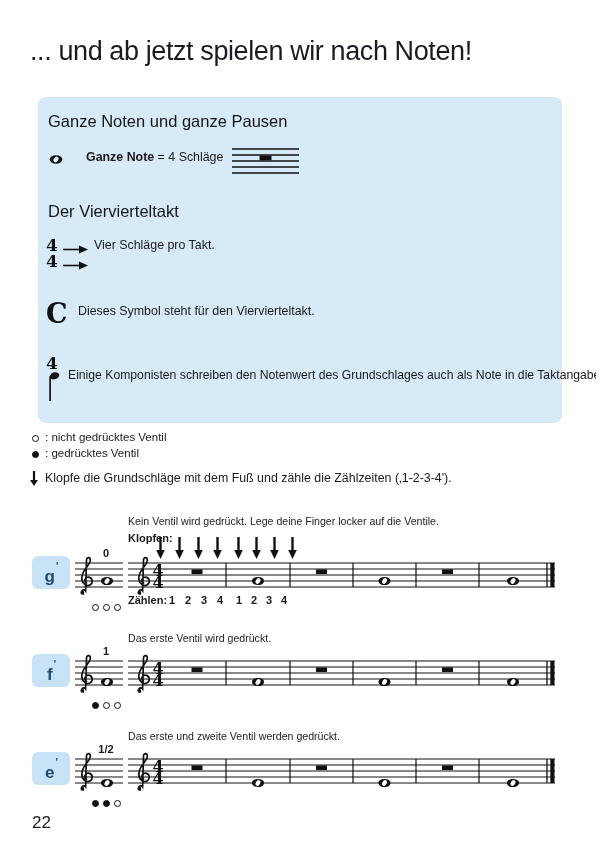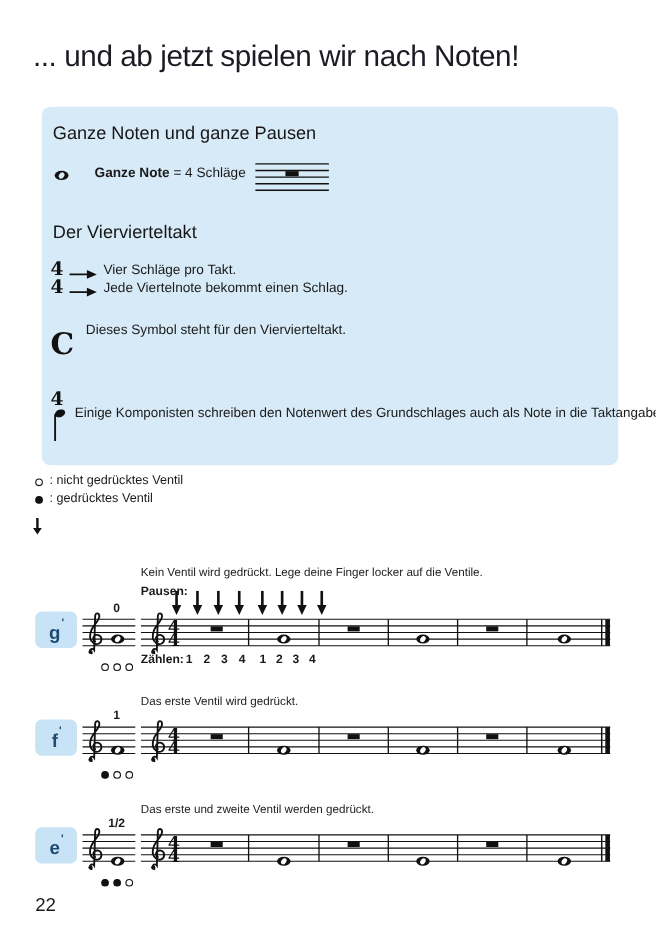--- a/index.html
+++ b/index.html
@@ -20,21 +20,21 @@
   #rest-staff{left:194px;top:50px;}
   #wr-text{left:288px;top:53px;}
   .ts-num{font-family:"DejaVu Serif","Liberation Serif",serif;font-weight:bold;font-size:17px;line-height:16px;color:#111;}
   #ts-num1{left:8px;top:140px;}
   #ts-num2{left:8px;top:156px;}
   #ts-ar1{left:25px;top:148px;}
   #ts-ar2{left:25px;top:164px;}
   #ts-t1{left:56px;top:141px;font-size:12.4px;}
   #ts-t2{left:56px;top:157px;font-size:12.4px;}
   #c-sym{left:8px;top:203px;font-family:"DejaVu Serif","Liberation Serif",serif;font-weight:bold;font-size:27px;line-height:27px;color:#111;}
-  #c-text{left:40px;top:196px;font-size:12.4px;}
+  #c-text{left:40px;top:207px;font-size:12.4px;}
   #n-num{left:8px;top:258px;}
   #n-note{left:9px;top:274px;}
   #n-text{left:30px;top:271px;font-size:12.2px;}
   
   .valve-dot{display:inline-block;width:7px;height:7px;border:1.2px solid #111;border-radius:50%;box-sizing:border-box;background:#fff;}
   .valve-dot.pressed{background:#111;}
   #lg-open-dot{left:32px;top:435px;}
   #lg-open-text{left:45px;top:431px;font-size:11.5px;}
   #lg-press-dot{left:32px;top:451px;}
   #lg-press-text{left:45px;top:447px;font-size:11.5px;}
@@ -92,21 +92,20 @@
     <div id="ts-num2" class="abs ts-num">4</div>
     <svg id="ts-ar1" class="abs" width="26" height="9">
       <line x1="0" y1="4.5" x2="17" y2="4.5" stroke="#111" stroke-width="1.6"></line>
       <polygon points="16,0.5 16,8.5 25,4.5" fill="#111"></polygon>
     </svg>
     <svg id="ts-ar2" class="abs" width="26" height="9">
       <line x1="0" y1="4.5" x2="17" y2="4.5" stroke="#111" stroke-width="1.6"></line>
       <polygon points="16,0.5 16,8.5 25,4.5" fill="#111"></polygon>
     </svg>
     <div id="ts-t1" class="abs nowrap">Vier Schläge pro Takt.</div>
-    <div id="ts-t2" class="abs nowrap">Jede Viertelnote bekommt einen Schlag.</div>
 
     <div id="c-sym" class="abs">C</div>
     <div id="c-text" class="abs nowrap">Dieses Symbol steht für den Viervierteltakt.</div>
 
     <div id="n-num" class="abs ts-num">4</div>
     <svg id="n-note" class="abs" width="14" height="32">
       <ellipse cx="7.6" cy="4.8" rx="4.8" ry="3.4" fill="#111" transform="rotate(-20 7.6 4.8)"></ellipse>
       <line x1="3.1" y1="5.5" x2="3.1" y2="30" stroke="#111" stroke-width="1.7"></line>
     </svg>
     <div id="n-text" class="abs nowrap">Einige Komponisten schreiben den Notenwert des Grundschlages auch als Note in die Taktangabe.</div>
@@ -114,24 +113,25 @@
 
   <span id="lg-open-dot" class="abs valve-dot"></span>
   <div id="lg-open-text" class="abs nowrap">:  nicht gedrücktes Ventil</div>
   <span id="lg-press-dot" class="abs valve-dot pressed"></span>
   <div id="lg-press-text" class="abs nowrap">:  gedrücktes Ventil</div>
 
   <svg id="tap-arrow" class="abs" width="10" height="16">
     <line x1="5" y1="0" x2="5" y2="9.5" stroke="#111" stroke-width="2.2"></line>
     <polygon points="1,9 9,9 5,15" fill="#111"></polygon>
   </svg>
+  <div id="tap-text" class="abs nowrap">Klopfe die Grundschläge mit dem Fuß und zähle die Zählzeiten (‚1-2-3-4').</div>
 
   <div id="ex0" class="exercise">
     <div class="abs instruction nowrap">Kein Ventil wird gedrückt. Lege deine Finger locker auf die Ventile.</div>
-    <div class="abs klopfen nowrap">Pausen:</div>
+    <div class="abs klopfen nowrap">Klopfen:</div>
     <div class="arrows-holder">
         <svg width="11" height="23" class="abs beat-arrow" style="left: 155px;">
           <line x1="5.5" y1="0" x2="5.5" y2="14" stroke="#111" stroke-width="2.4"></line>
           <polygon points="1.2,13 9.8,13 5.5,22" fill="#111"></polygon>
         </svg>
         <svg width="11" height="23" class="abs beat-arrow" style="left: 174px;">
           <line x1="5.5" y1="0" x2="5.5" y2="14" stroke="#111" stroke-width="2.4"></line>
           <polygon points="1.2,13 9.8,13 5.5,22" fill="#111"></polygon>
         </svg>
         <svg width="11" height="23" class="abs beat-arrow" style="left: 193px;">

